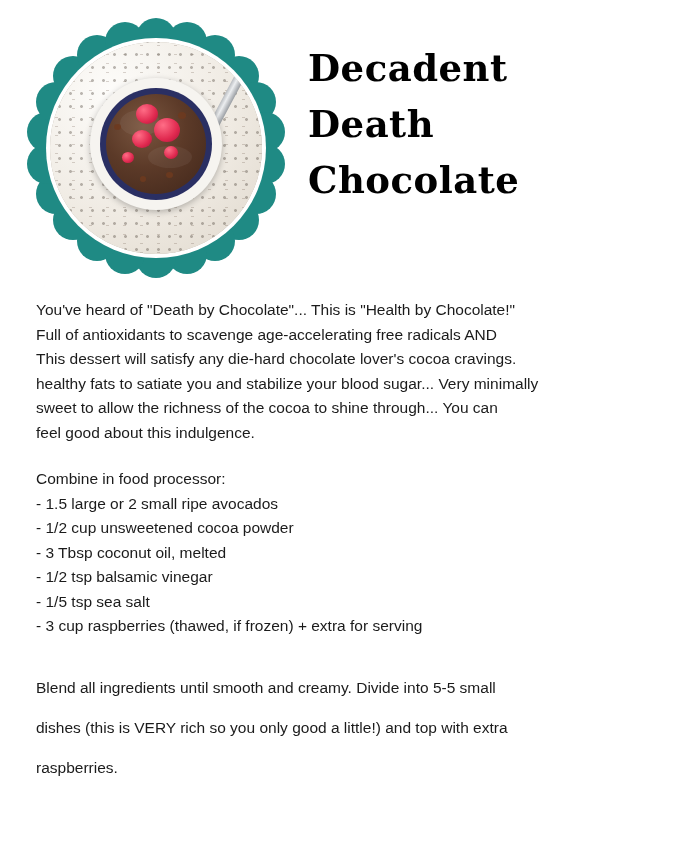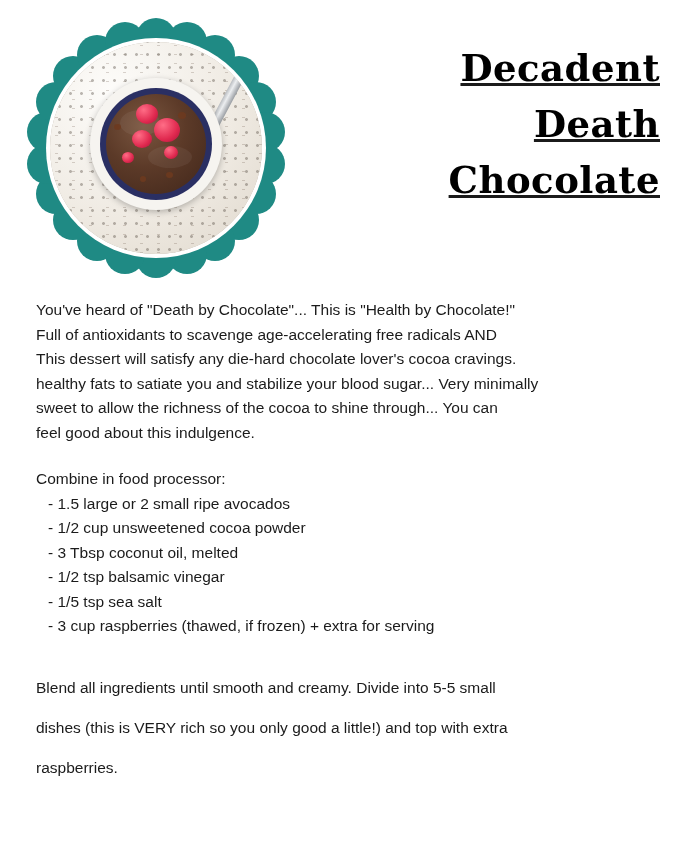--- a/index.html
+++ b/index.html
@@ -145,23 +145,22 @@
     height: 42px;
     border-radius: 50% 50% 48% 48%;
     background: radial-gradient(circle at 40% 30%, #f2f3f5, #a9adb2);
     transform: rotate(28deg);
     right: 58px;
     top: 96px;
   }
 
   .title-block {
     flex: 1 1 auto;
-    text-align: right;
+    text-align: left;
     padding: 26px 16px 0 6px;
-    text-decoration: underline;
   }
   .title-line {
     font-family: "DejaVu Serif", serif;
     font-weight: bold;
     font-size: 37px;
     line-height: 56px;
     letter-spacing: .5px;
     color: #000000;
   }
 
@@ -171,21 +170,21 @@
     font-size: 15.5px;
     line-height: 24.5px;
     color: #1b1b1b;
   }
   .para { margin: 0; }
   .para p { margin: 0; }
 
   .section-gap { height: 22px; }
 
   .ingredients { margin: 0; }
-  .ingredients .item { white-space: pre-wrap; margin-left: 12px; }
+  .ingredients .item { white-space: pre-wrap; }
 
   .outro { margin: 0; }
 </style>
 </head>
 <body>
 
 <div class="header">
 
   <div class="photo-wrap">
     <div class="scallop">

